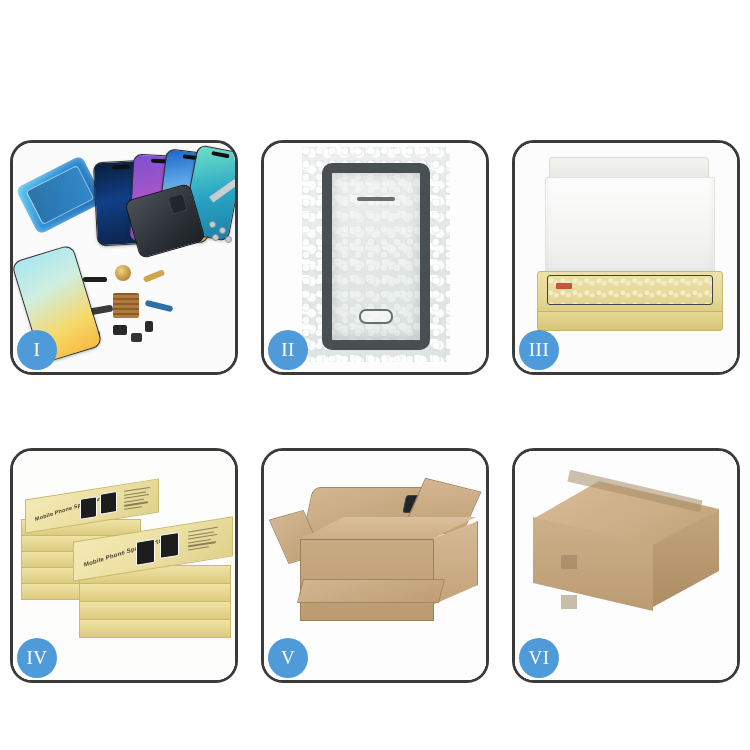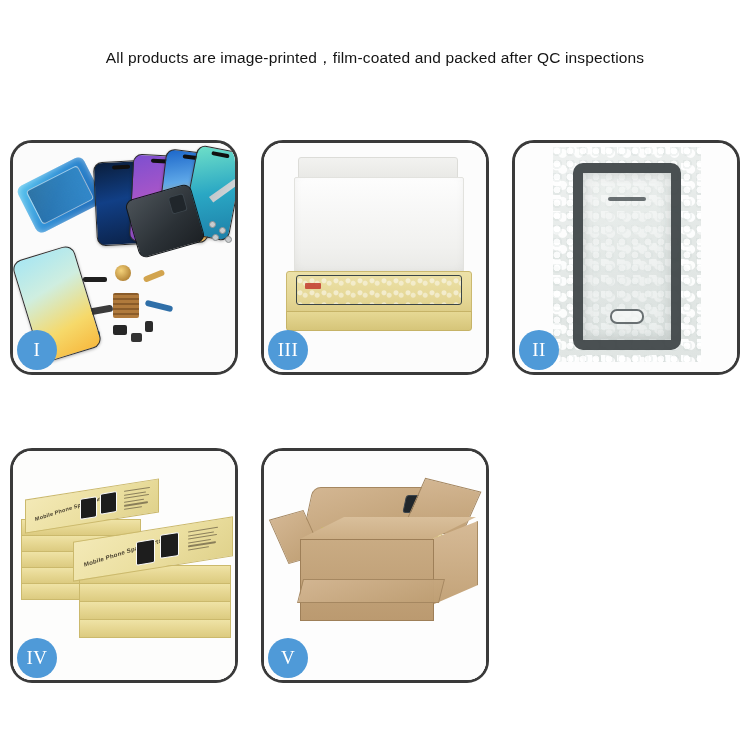--- a/index.html
+++ b/index.html
@@ -314,21 +314,20 @@
   }
   .tab1 { position:absolute; left: 46px; top: 104px; width: 16px; height: 14px;
           background: rgba(150,124,90,.5); }
   .tab2 { position:absolute; left: 46px; top: 144px; width: 16px; height: 14px;
           background: rgba(150,124,90,.5); }
 </style>
 </head>
 <body>
 
 <div class="header">
-  <div class="subtitle">All products are image-printed，film-coated and packed after QC inspections</div>
 </div>
 
 <div class="grid">
 
   <div class="panel">
     <div class="panel-inner p1">
       <div class="film"></div>
       <div class="ph a">
           <span class="notch"></span>
         </div>
@@ -360,44 +359,44 @@
           <i style="left:10px;top:6px"></i>
         <i style="left:3px;top:13px"></i>
           <i style="left:16px;top:15px"></i>
       </div>
       <div class="tweez"></div>
     </div>
     <div class="badge">I</div>
   </div>
 
   <div class="panel">
+    <div class="panel-inner p2">
+      <div class="photo">
+        <div class="bubbles"></div>
+        <div class="glass">
+          <div class="speaker"></div>
+          <div class="home"></div>
+        </div>
+      </div>
+    </div>
+    <div class="badge">II</div>
+  </div>
+
+  <div class="panel">
     <div class="panel-inner p3">
       <div class="bg"></div>
       <div class="lidback"></div>
       <div class="foam"></div>
       <div class="tray"></div>
       <div class="screen">
         <span class="scr-label"></span>
       </div>
       <div class="frontflap"></div>
     </div>
     <div class="badge">III</div>
-  </div>
-
-  <div class="panel">
-    <div class="panel-inner p2">
-      <div class="photo">
-        <div class="bubbles"></div>
-        <div class="glass">
-          <div class="speaker"></div>
-          <div class="home"></div>
-        </div>
-      </div>
-    </div>
-    <div class="badge">II</div>
   </div>
 
   <div class="panel">
     <div class="panel-inner p4">
       <div class="bg"></div>
       <div class="stack">
 
         <div class="ybox" style="left:0;top:46px;width:118px;height:15px;"></div>
         <div class="ybox" style="left:0;top:62px;width:118px;height:15px;"></div>
         <div class="ybox" style="left:0;top:78px;width:118px;height:15px;"></div>
@@ -450,14 +449,26 @@
       <div class="flap left"></div>
       <div class="fill"></div>
       <div class="carton-top"></div>
       <div class="carton-side"></div>
       <div class="carton-body"></div>
       <div class="flap front"></div>
     </div>
     <div class="badge">V</div>
   </div>
 
+  <div class="panel">
+    <div class="panel-inner p6">
+      <div class="bg"></div>
+      <div class="sealed-top"></div>
+      <div class="sealed-left"></div>
+      <div class="sealed-right"></div>
+      <div class="tape"></div>
+      <div class="tab1"></div>
+      <div class="tab2"></div>
+    </div>
+    <div class="badge">VI</div>
+  </div>
 
 </div>
 
 </body></html>

